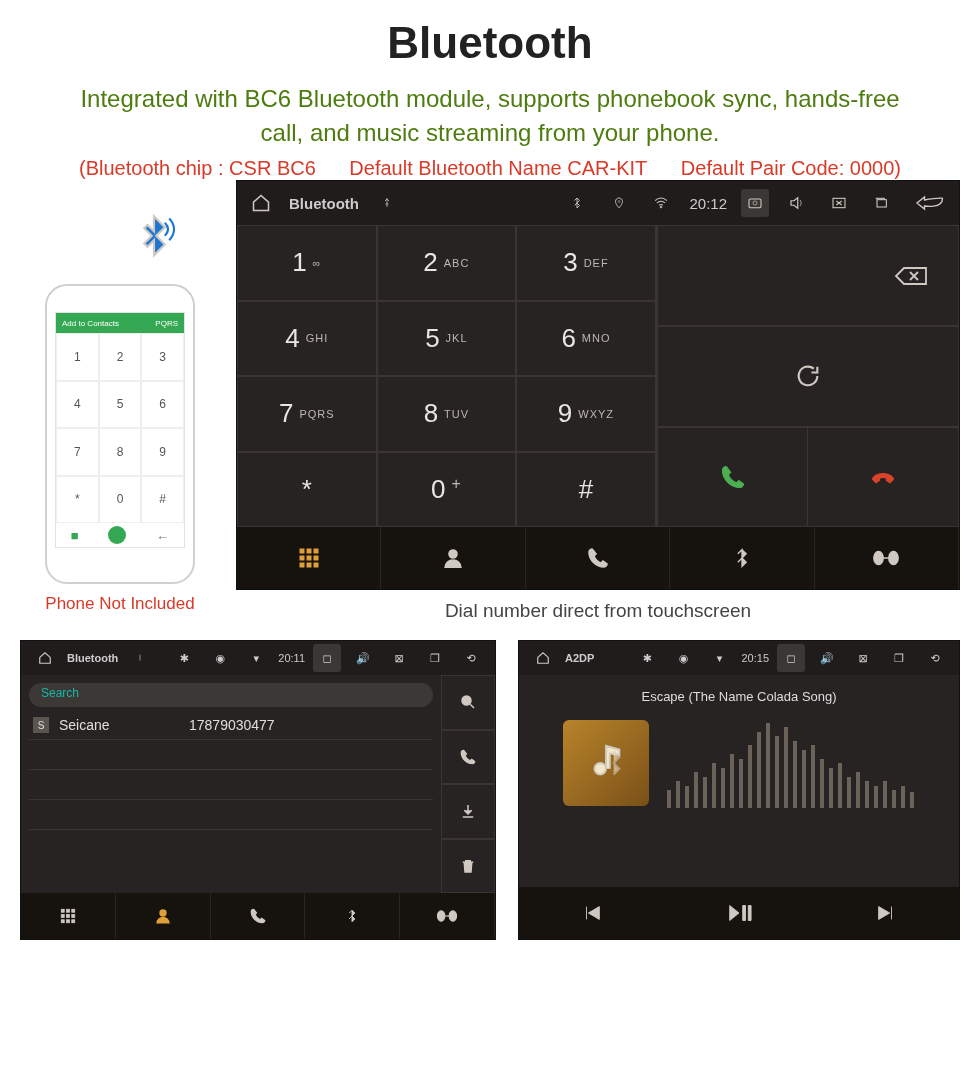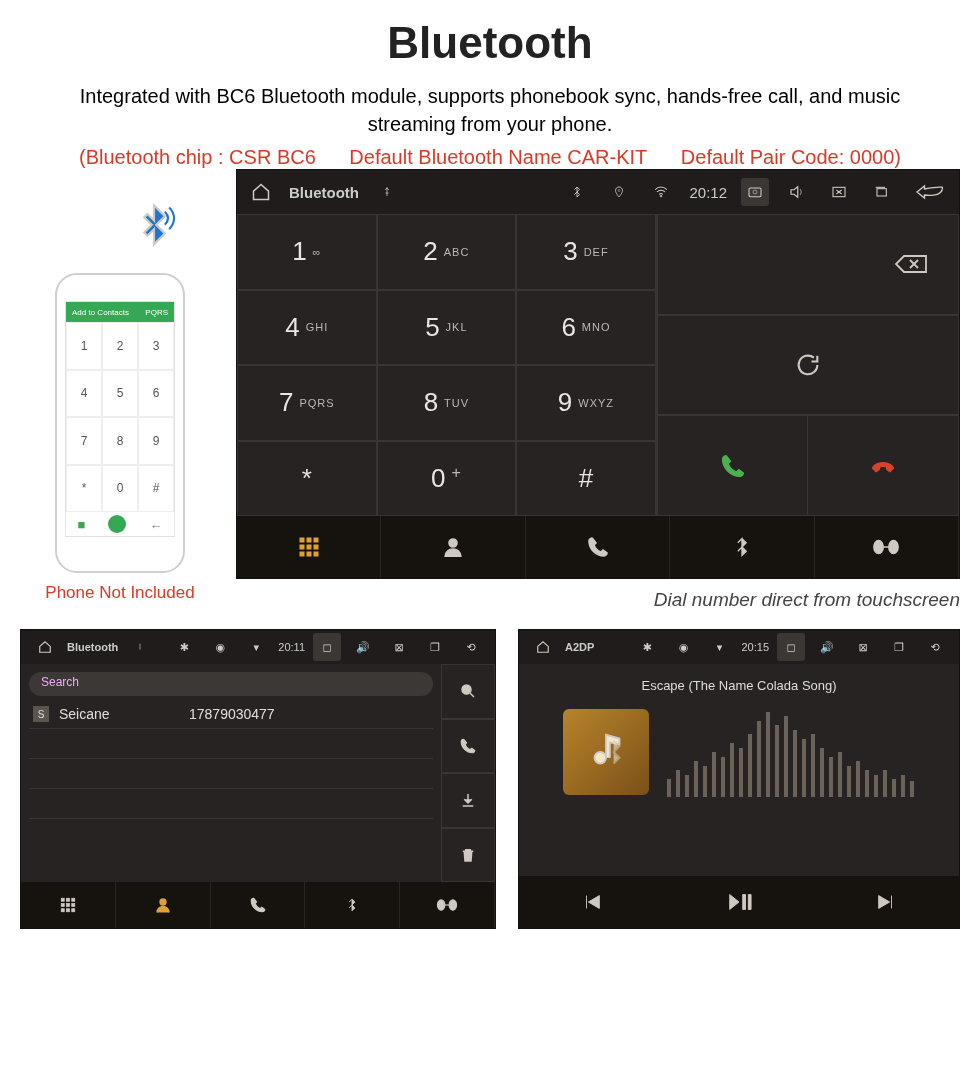--- a/index.html
+++ b/index.html
@@ -1,26 +1,26 @@
 <!DOCTYPE html>
 <html><head>
 <meta charset="utf-8">
 <style>
 * { margin:0; padding:0; box-sizing:border-box; font-family:Arial,Helvetica,sans-serif; }
 body { width:980px; height:1091px; background:#fff; color:#333; }
 .wrap { padding:10px 20px; }
 h1 { text-align:center; font-size:44px; font-weight:bold; color:#222; margin:8px 0 14px; }
-.subtitle { text-align:center; font-size:20px; color:#000000; line-height:1.4; margin:0 40px 8px; }
+.subtitle { text-align:center; font-size:24px; color:#4d7c0f; line-height:1.4; margin:0 40px 8px; }
 .red-spec { text-align:center; font-size:20px; color:#d93a28; }
 .red-spec span { margin:0 14px; }
 .row1 { display:flex; gap:16px; align-items:flex-start; }
 .phone-col { width:200px; text-align:center; padding-top:40px; }
 .phone-icon-wrap { position:relative; height:60px; }
 .bt-svg { position:absolute; right:40px; top:-8px; }
-.phone-mock { width:130px; height:300px; background:#fff; border:2px solid #cfcfcf; border-radius:22px; margin:4px auto 10px; padding:26px 8px 34px; display:flex; flex-direction:column; }
+.phone-mock { width:150px; height:300px; background:#fff; border:2px solid #cfcfcf; border-radius:22px; margin:4px auto 10px; padding:26px 8px 34px; display:flex; flex-direction:column; }
 .phone-screen { flex:1; background:#fff; border:1px solid #e3e3e3; display:flex; flex-direction:column; }
 .phone-top { height:20px; background:#35a853; color:#fff; font-size:8px; display:flex; align-items:center; padding:0 6px; justify-content:space-between; }
 .phone-keys { flex:1; display:grid; grid-template-columns:repeat(3,1fr); }
 .phone-keys div { border:0.5px solid #eee; display:flex; align-items:center; justify-content:center; font-size:12px; color:#555; }
 .phone-bottom { height:24px; display:flex; align-items:center; justify-content:space-around; }
 .phone-call-btn { width:18px; height:18px; background:#35a853; border-radius:50%; }
 .phone-caption { color:#d93a28; font-size:17px; }
 .main-col { flex:1; }
 .head-unit { background:#262322; color:#ddd; border:1px solid #111; }
 .hu-lg { height:410px; display:flex; flex-direction:column; }
@@ -31,29 +31,29 @@
 .hu-dial { flex:1; display:flex; }
 .dial-grid { width:58%; display:grid; grid-template-columns:repeat(3,1fr); grid-template-rows:repeat(4,1fr); }
 .dial-grid .key { border:1px solid #3a3532; display:flex; align-items:center; justify-content:center; gap:6px; color:#e8e6e4; font-size:26px; cursor:pointer; }
 .dial-grid .key .sub { font-size:11px; color:#bdb7b2; letter-spacing:1px; }
 .dial-right { width:42%; display:grid; grid-template-rows:repeat(3,1fr); }
 .dial-right .rc { border:1px solid #3a3532; display:flex; }
 .dial-right .half { flex:1; display:flex; align-items:center; justify-content:center; border-left:1px solid #3a3532; cursor:pointer; }
 .hu-nav { height:62px; display:flex; background:#16120d; }
 .hu-nav .nitem { flex:1; display:flex; align-items:center; justify-content:center; cursor:pointer; border-right:1px solid #2a2521; }
 .hu-nav .nitem.active svg { fill:#e0a038; stroke:#e0a038; }
-.caption { text-align:right; font-size:19px; color:#444; margin:10px 0 4px;font-style:italic; }
+.caption { text-align:center; font-size:19px; color:#444; margin:10px 0 4px; }
 .caption .sub { display:block; font-size:18px; color:#555; }
 .row2 { display:flex; gap:22px; margin-top:14px; }
 .row2 .panel { flex:1; }
 .hu-sm { height:300px; display:flex; flex-direction:column; }
 .hu-sm .hu-topbar { height:34px; font-size:11px; gap:8px; }
 .contacts-body { flex:1; display:flex; }
 .contacts-list { flex:1; padding:8px 8px 0; }
-.search-pill { height:24px; background:#3b3835; border-radius:12px; color:#f0abfc; font-size:12px; padding:3px 12px; margin-bottom:4px; }
+.search-pill { height:24px; background:#3b3835; border-radius:12px; color:#14b8a6; font-size:12px; padding:3px 12px; margin-bottom:4px; }
 .contact-row { display:flex; align-items:center; gap:10px; padding:6px 4px; border-bottom:1px solid #3a3532; font-size:14px; color:#e0ddd9; }
 .contact-row .badge { width:16px; height:16px; background:#5a554f; font-size:10px; display:flex; align-items:center; justify-content:center; }
 .contacts-side { width:54px; display:flex; flex-direction:column; }
 .contacts-side .sbtn { flex:1; border:1px solid #3a3532; display:flex; align-items:center; justify-content:center; cursor:pointer; }
 .music-body { flex:1; display:flex; flex-direction:column; align-items:center; padding:10px; }
 .song-name { color:#ddd; font-size:13px; margin:4px 0 14px; }
 .music-art { display:flex; align-items:center; gap:18px; }
 .album { width:86px; height:86px; background:linear-gradient(135deg,#b8842a,#7a5018); border-radius:6px; display:flex; align-items:center; justify-content:center; }
 .viz { display:grid; grid-template-columns:repeat(28,6px); gap:3px; align-items:end; height:90px; }
 .viz span { width:4px; background:#6b635a; display:block; }

